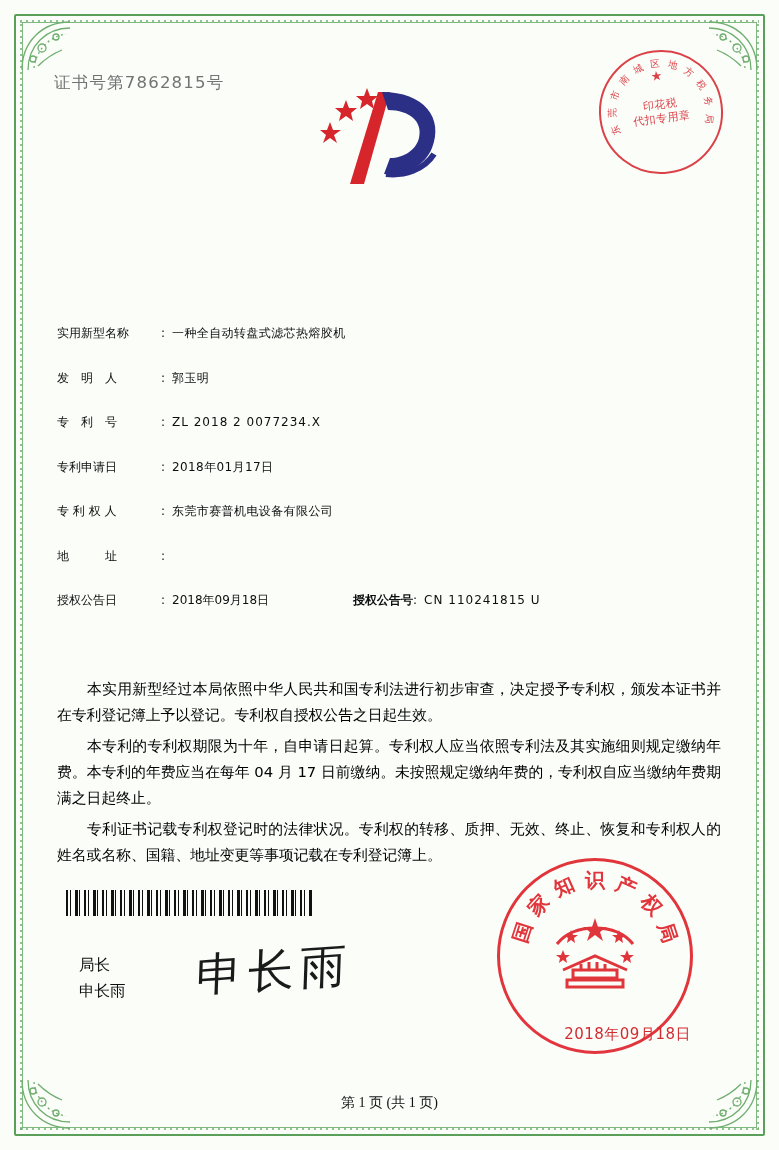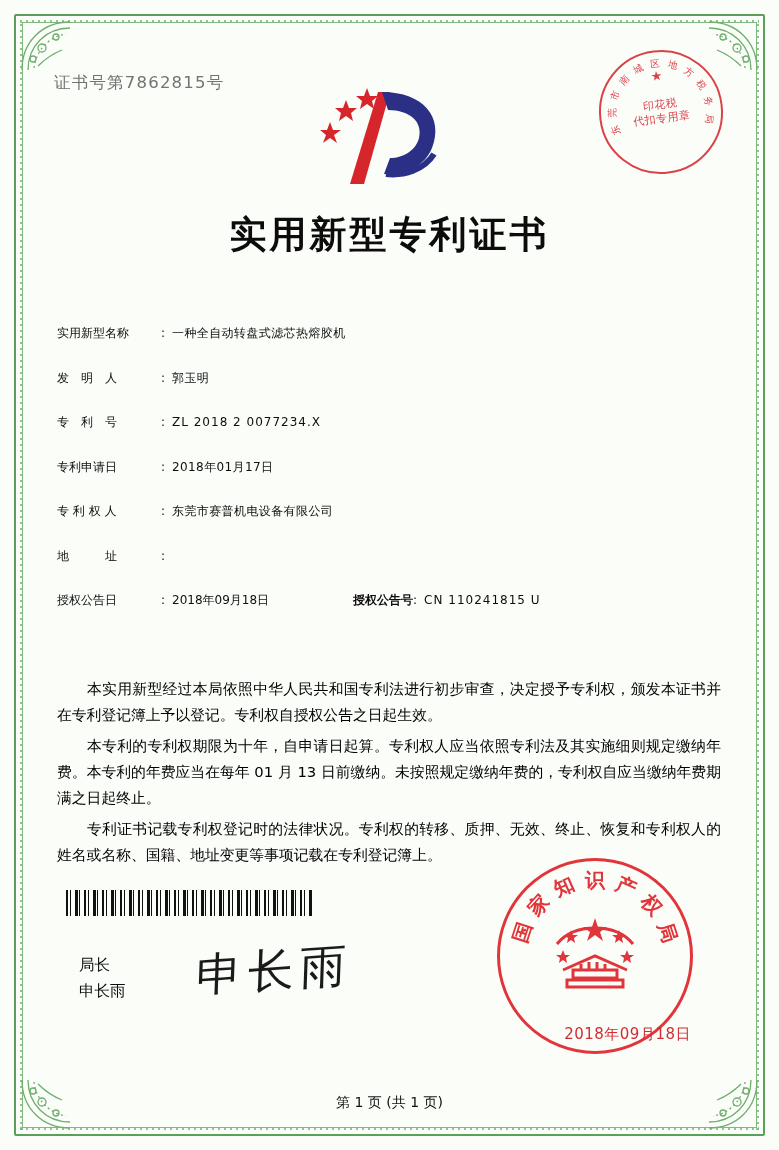--- a/index.html
+++ b/index.html
@@ -247,20 +247,21 @@
     white-space: nowrap;
   }
 
   
   .footer {
     position: absolute;
     left: 0; right: 0; bottom: 38px;
     text-align: center;
     font-size: 14px;
     color: #111;
+    font-family: Liberation Serif, serif;
   }
 </style>
 </head>
 <body>
 
 <div id="certificate">
 
   <div class="frame-outer"></div>
   <div class="frame-guilloche"></div>
   <div class="frame-inner"></div>
@@ -339,21 +340,20 @@
         <span style="font-size: 9.5px; transform: translate(47.7371px, -5.01737px) rotate(84deg) translate(-50%, -50%);">务</span>
         <span style="font-size: 9.5px; transform: translate(46.3644px, 12.4233px) rotate(105deg) translate(-50%, -50%);">局</span>
       </div>
     <div class="star">★</div>
     <div class="center-lines">
       <div>印花税</div>
       <div>代扣专用章</div>
     </div>
   </div>
 
-  <div class="title">实用新型专利证书</div>
 
   <div class="fields">
     <div class="field-row">
       <div class="field-label">实用新型名称</div>
       <div class="field-colon">:</div>
       <div class="field-value">一种全自动转盘式滤芯热熔胶机</div>
     </div>
     <div class="field-row">
       <div class="field-label">发　明　人</div>
       <div class="field-colon">:</div>
@@ -385,21 +385,21 @@
       <div class="right-group">
         <div class="field-label">授权公告号</div>
         <div class="field-colon">:</div>
         <div class="mono-ish">CN 110241815 U</div>
       </div>
     </div>
   </div>
 
   <div class="body-text">
     <p>本实用新型经过本局依照中华人民共和国专利法进行初步审查，决定授予专利权，颁发本证书并在专利登记簿上予以登记。专利权自授权公告之日起生效。</p>
-    <p>本专利的专利权期限为十年，自申请日起算。专利权人应当依照专利法及其实施细则规定缴纳年费。本专利的年费应当在每年 01 月 13 日前缴纳。未按照规定缴纳年费的，专利权自应当缴纳年费期满之日起终止。</p>
+    <p>本专利的专利权期限为十年，自申请日起算。专利权人应当依照专利法及其实施细则规定缴纳年费。本专利的年费应当在每年 04 月 17 日前缴纳。未按照规定缴纳年费的，专利权自应当缴纳年费期满之日起终止。</p>
     <p>专利证书记载专利权登记时的法律状况。专利权的转移、质押、无效、终止、恢复和专利权人的姓名或名称、国籍、地址变更等事项记载在专利登记簿上。</p>
   </div>
 
   <div class="barcode"></div>
 
   <div class="sig-block">
     <div>局长</div>
     <div>申长雨</div>
   </div>
   <div class="signature-script">申长雨</div>

